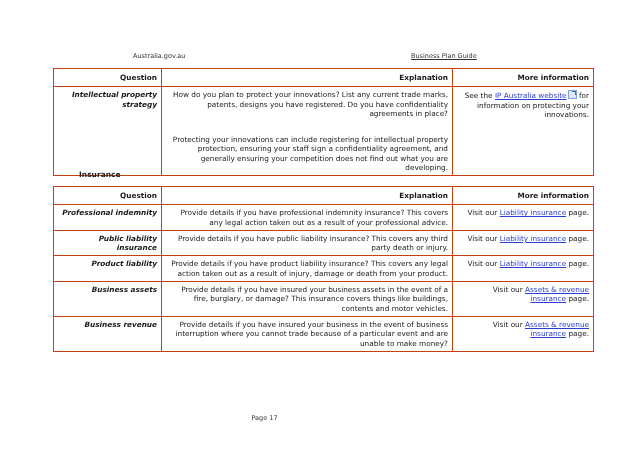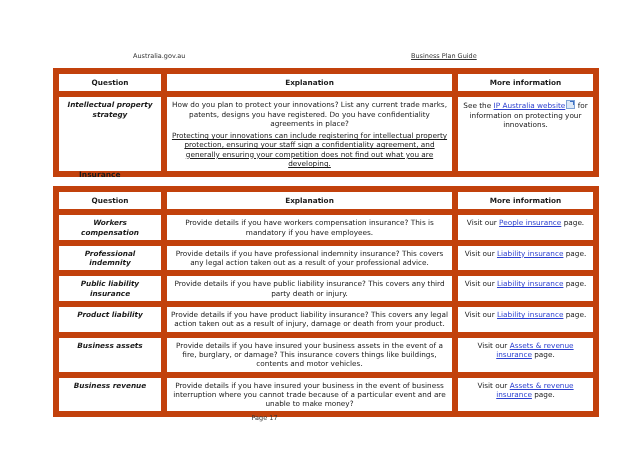--- a/index.html
+++ b/index.html
@@ -8,31 +8,31 @@
     font-family: "DejaVu Sans", sans-serif; color:#1a1a1a;
   }
   .hdr { position:absolute; top:52px; font-size:6.5px; color:#333; }
   .hdr-left { left:133px; }
   .hdr-right { left:411px;text-decoration:underline; }
   table {
     position:absolute; left:53px; width:540px; border-collapse:collapse;
     table-layout:fixed; font-size:7.3px; line-height:9.3px;
   }
   td, th {
-    border:6px solid #c2410c; vertical-align:top; text-align:center;
+    border:1px solid #c2410c; vertical-align:top; text-align:right;
     padding:3px 4px 3px 4px;
   }
   th { font-weight:bold; padding-top:4px; padding-bottom:4px; }
   td.q { font-weight:bold;font-style:italic; }
   col.c1 { width:108px; }
   col.c2 { width:291px; }
   col.c3 { width:141px; }
   a { color:#2a3fcf; text-decoration:underline; }
   p { margin:0; }
-  p + p { margin-top:3px;text-decoration:underline; }
+  p + p { margin-top:17px; }
   .ext-icon {
     display:inline-block; width:7px; height:7px; border:1px solid #7fa3d6;
     background:#dce8f7; vertical-align:-1px; margin-left:1px; position:relative;
   }
   .ext-icon::after {
     content:""; position:absolute; right:0px; top:0px; width:3px; height:3px;
     border-top:1px solid #3a6fc2; border-right:1px solid #3a6fc2;
   }
   .section-title {
     position:absolute; left:55px; top:170px; font-weight:bold; font-size:7.5px;margin-left:24px;
@@ -81,25 +81,20 @@
       <col class="c2">
       <col class="c3">
     </colgroup>
   <tbody>
       <tr>
     <th>Question</th>
     <th>Explanation</th>
     <th>More information</th>
   </tr>
   <tr>
-    <td class="q">Workers compensation</td>
-    <td>Provide details if you have workers compensation insurance? This is mandatory if you have employees.</td>
-    <td><span>Visit our </span><a href="#">People insurance</a><span> page.</span></td>
-  </tr>
-  <tr>
     <td class="q">Professional indemnity</td>
     <td>Provide details if you have professional indemnity insurance? This covers any legal action taken out as a result of your professional advice.</td>
     <td><span>Visit our </span><a href="#">Liability insurance</a><span> page.</span></td>
   </tr>
   <tr>
     <td class="q">Public liability insurance</td>
     <td>Provide details if you have public liability insurance? This covers any third party death or injury.</td>
     <td><span>Visit our </span><a href="#">Liability insurance</a><span> page.</span></td>
   </tr>
   <tr>

